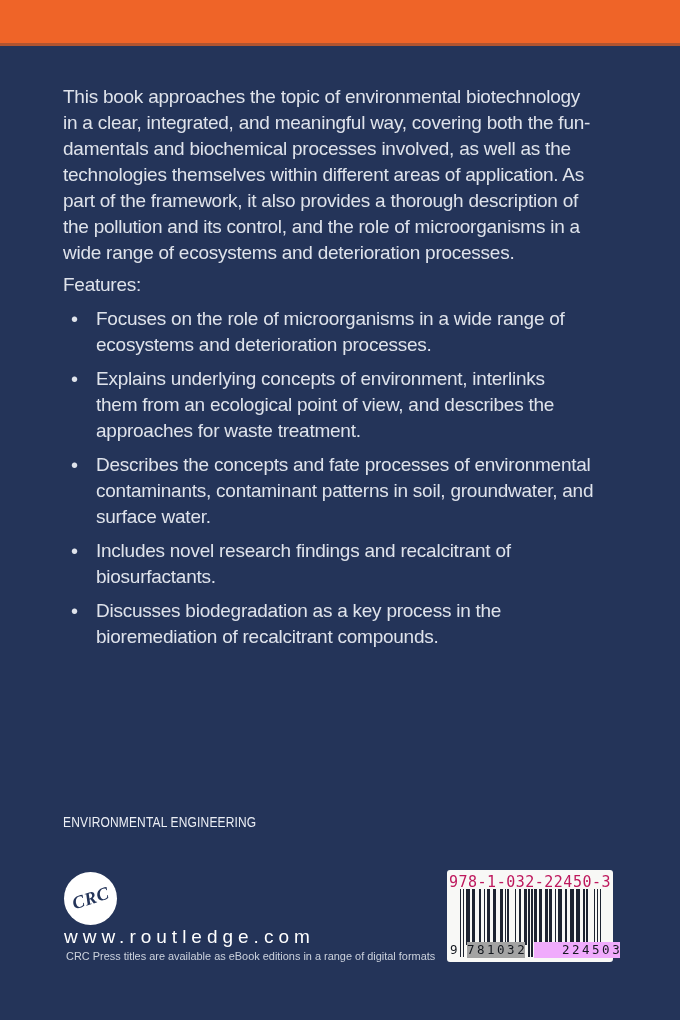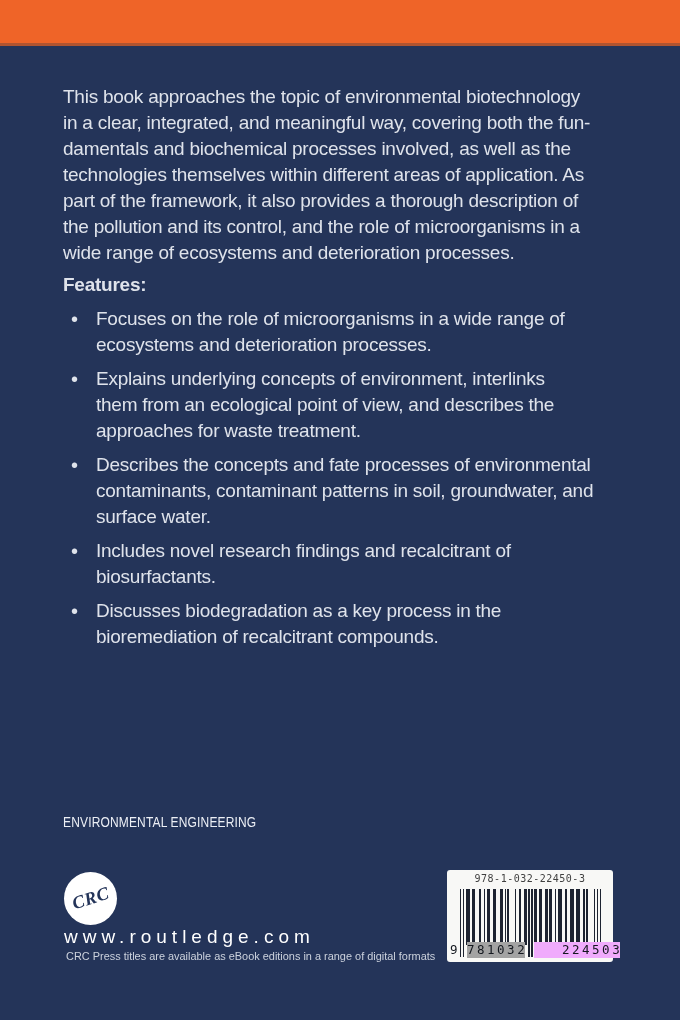--- a/index.html
+++ b/index.html
@@ -19,21 +19,21 @@
 
   
   .content {
     position:absolute; left:0; top:46px; width:680px;
     padding:38px 58px 0 63px; box-sizing:border-box;
     color:#dfe3eb;
     font-size:19px; line-height:26px; letter-spacing:-0.25px;
   }
   .pre { white-space:pre; }
   .content p { margin:0; }
-  .features-label { margin-top:6px !important;font-weight:bold; }
+  .features-label { margin-top:6px !important; }
   ul.features {
     list-style:none; margin:8px 0 0 0; padding:0;
   }
   ul.features li {
     position:relative; padding-left:33px; margin:0;
   }
   ul.features li + li { margin-top:8px; }
   ul.features li::before {
     content:"\2022";
     position:absolute; left:8px; top:0;
@@ -81,23 +81,23 @@
   }
 
   
   .barcode {
     position:absolute; left:447px; top:870px;
     width:166px; height:92px;
     background:#f8f8f6; border-radius:3px;
   }
   .isbn-top {
     position:absolute; left:0; right:0; top:3px;
-    text-align:center; color:#404040;
+    text-align:center; color:#be185d;
     font-family:"DejaVu Sans Mono", monospace;
-    font-size:10px; letter-spacing:0.5px; white-space:pre;
+    font-size:15px; letter-spacing:0.5px; white-space:pre;
   }
   svg.bars {
     position:absolute; left:13px; top:19px;
     width:141px; height:68px; fill:#1d2331;
     shape-rendering:crispEdges;
   }
   .bc-digits span {
     position:absolute; top:72px; height:16px;
     color:#14181f; font-family:"DejaVu Sans Mono", monospace;
     font-size:12.5px; line-height:16px; white-space:pre;

